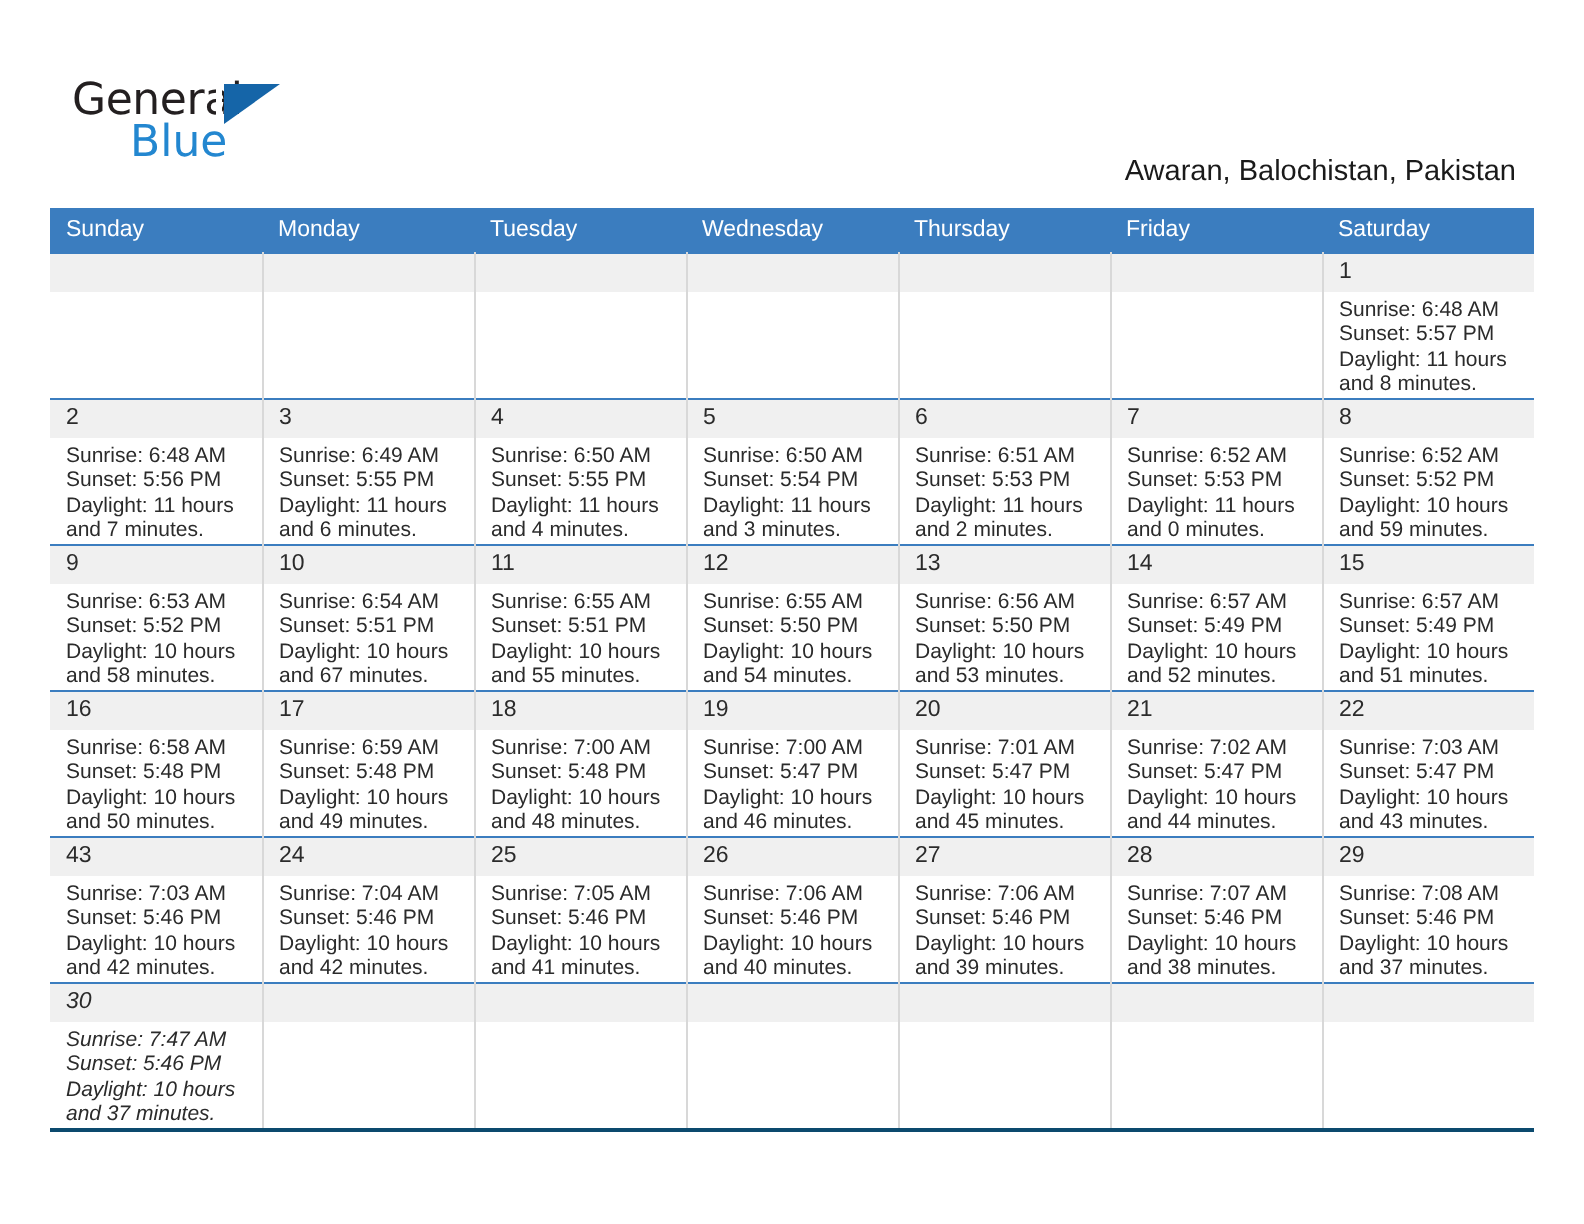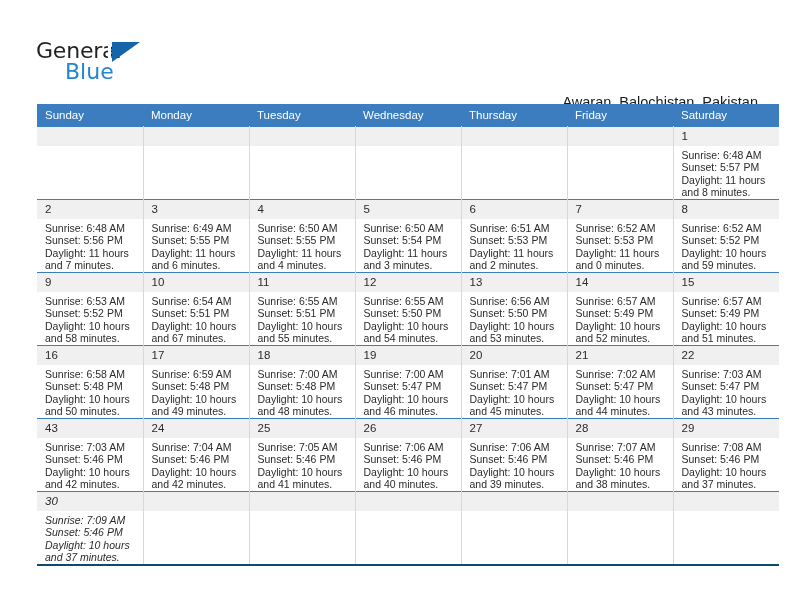--- a/index.html
+++ b/index.html
@@ -73,34 +73,33 @@
     top: 32px;
     font-size: 27px;
     color: #1a1a1a;
     text-align: right;
     white-space: nowrap;
     font-weight: normal;
   }
   .subtitle {
     position: absolute;
     right: 34px;
-    top: 94px;
+    top: 78px;
     font-size: 14.5px;
     color: #1a1a1a;
     text-align: right;
     white-space: nowrap;
   }
 
   
   .calendar {
     position: absolute;
     left: 25px;
     top: 104px;
     width: 742px;
-    margin-left: 12px;
   }
   table.cal {
     border-collapse: collapse;
     table-layout: fixed;
     width: 742px;
   }
   table.cal col { width: 106px; }
 
   thead th {
     background: #3b7dbf;
@@ -467,21 +466,21 @@
                 <div>Sunset: 5:46 PM</div>
                 <div>Daylight: 10 hours</div>
                 <div>and 37 minutes.</div>
               </div>
             </td>
           </tr>
           <tr class="lastrow">
             <td>
               <div class="daynum">30</div>
               <div class="info">
-                <div>Sunrise: 7:09 AM</div>
+                <div>Sunrise: 7:47 AM</div>
                 <div>Sunset: 5:46 PM</div>
                 <div>Daylight: 10 hours</div>
                 <div>and 37 minutes.</div>
               </div>
             </td>
             <td>
               <div class="daynum empty">&nbsp;</div>
             </td>
             <td>
               <div class="daynum empty">&nbsp;</div>

